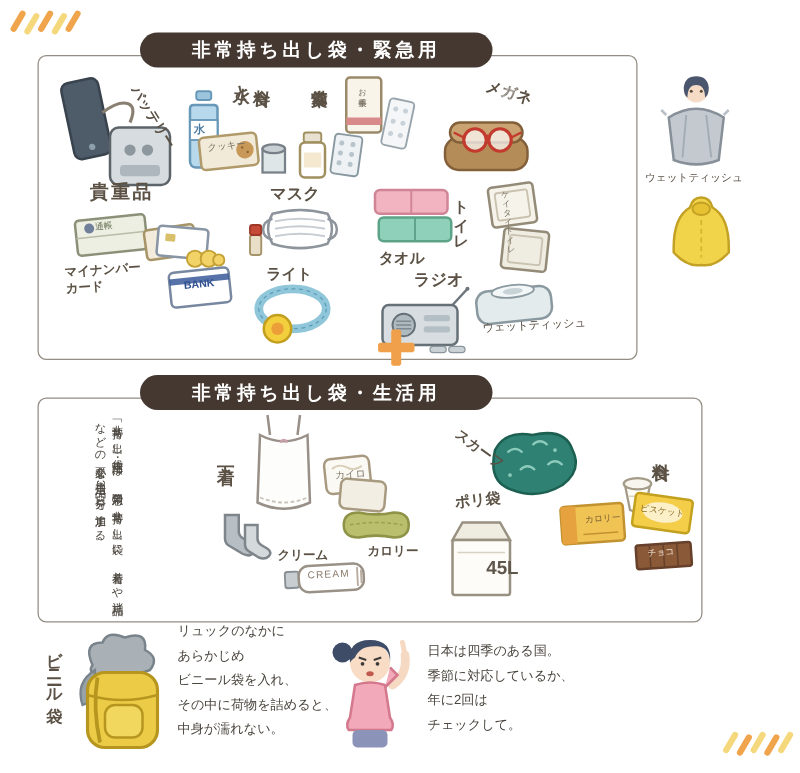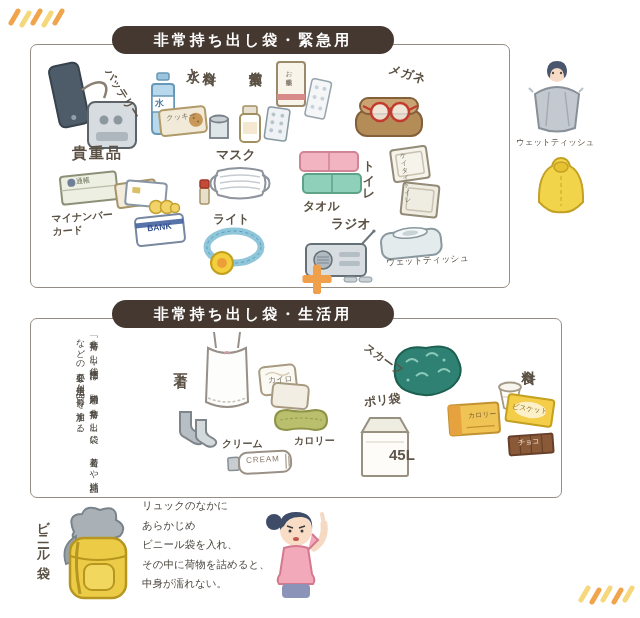--- a/index.html
+++ b/index.html
@@ -329,20 +329,24 @@
     <circle cx="38" cy="26" r="16" fill="#f8dcc6"></circle>
     <path d="M22 26 Q20 8 38 8 Q56 8 54 26 Q54 14 44 13 Q30 12 26 22 Q23 24 22 26 Z" fill="#3f4c68"></path>
     <circle cx="32" cy="27" r="1.5" fill="#3a3a3a"></circle>
       <circle cx="44" cy="27" r="1.5" fill="#3a3a3a"></circle>
     <path d="M29 22 l6 2 M47 22 l-6 2" stroke="#3a3a3a" stroke-width="1.5"></path>
     <ellipse cx="38" cy="35" rx="3" ry="2" fill="#c05a50"></ellipse>
     <path d="M26 44 Q38 40 50 44 L54 70 Q58 76 55 80 L21 80 Q18 76 22 70 Z" fill="#f2a9b9" stroke="#d4798d" stroke-width="2"></path>
     <path d="M50 46 L60 36 L54 30" fill="#f2a9b9" stroke="#d4798d" stroke-width="2"></path>
     <rect x="24" y="80" width="28" height="14" rx="4" fill="#8c93b8"></rect>
   </svg>
+  <div class="tip" style="left:342px;top:512px;">日本は四季のある国。
+季節に対応しているか、
+年に2回は
+チェックして。</div>
 
   <svg style="left:576px;top:580px;" width="62" height="26" viewBox="0 0 62 26">
     <g stroke-linecap="round" stroke-width="5" fill="none">
       <path d="M5 20 L12 8" stroke="#f5d87c"></path>
         <path d="M16 22 L23 10" stroke="#f0a44c"></path>
       <path d="M27 20 L34 8" stroke="#f5d87c"></path>
         <path d="M38 22 L45 10" stroke="#f0a44c"></path>
       <path d="M49 20 L56 8" stroke="#f5d87c"></path>
     </g>
   </svg>

